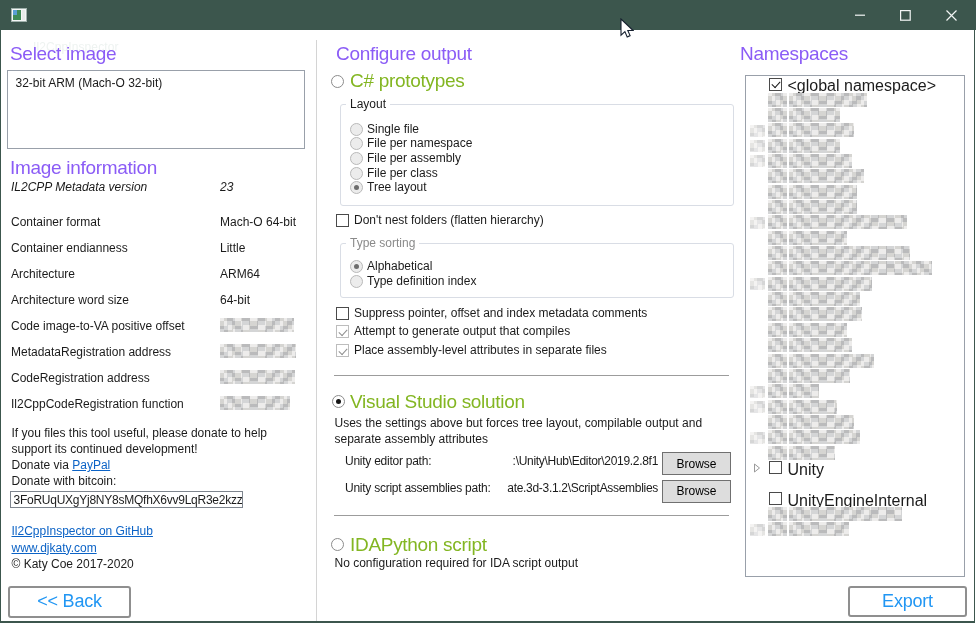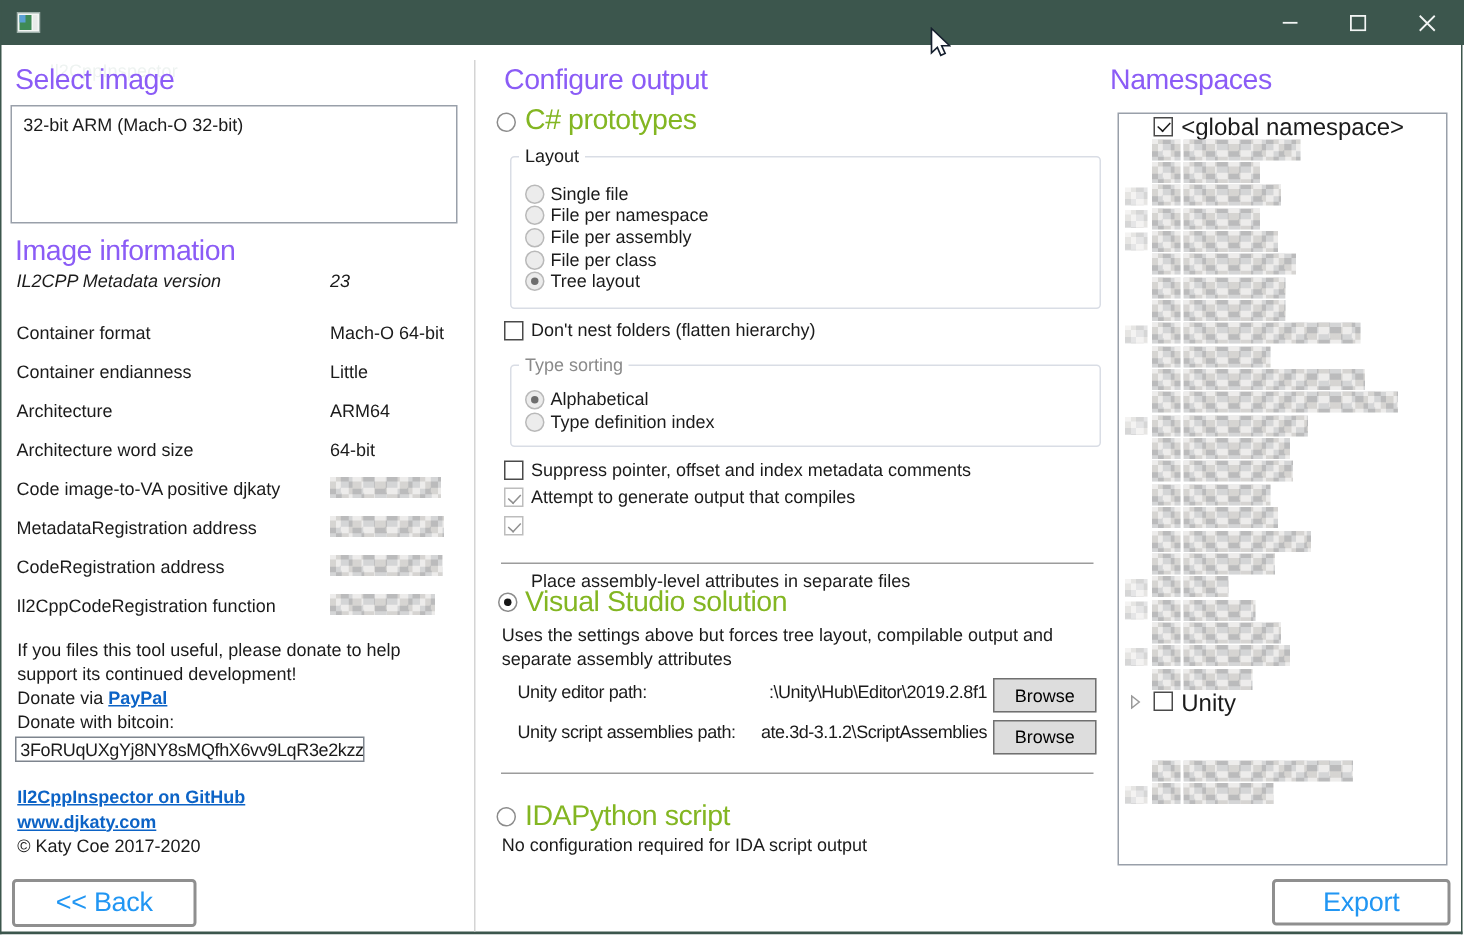--- a/index.html
+++ b/index.html
@@ -26,21 +26,21 @@
   .info-row{position:absolute;left:11px;width:294px;height:16px;font-size:12px;letter-spacing:0;}
   .info-row .k{position:absolute;left:0;top:0;white-space:nowrap;}
   .info-row .v{position:absolute;left:209px;top:0;white-space:nowrap;}
   
   .mosaic{position:absolute;
     background:
       repeating-conic-gradient(rgba(110,106,100,.15) 0% 25%, rgba(255,255,255,.22) 0% 50%) 4px 3px/17px 17px,
       repeating-conic-gradient(#c8c9cb 0% 25%, #e8e7e5 0% 50%) 0 0/15px 15px;}
   .mosaic.light{opacity:.6;}
   
-  .link{color:#0c63c6;text-decoration:underline;cursor:pointer;font-weight:bold;}
+  .link{color:#0c63c6;text-decoration:underline;cursor:pointer;}
   
   .radio{position:absolute;width:13px;height:13px;border-radius:50%;box-sizing:border-box;
          background:#fff;border:1px solid #8c8c8c;}
   .radio.dim{border-color:#b9b9b9;background:#ececec;}
   .radio .dot{position:absolute;left:3px;top:3px;width:5px;height:5px;border-radius:50%;background:#161616;}
   .radio.dim .dot{background:#6d6d6d;}
   .checkbox{position:absolute;width:13px;height:13px;box-sizing:border-box;background:#fff;border:1px solid #4a4a4a;}
   .checkbox.dim{border-color:#bdbdbd;}
   .checkbox .tick{position:absolute;left:2px;top:2.5px;width:7px;height:4px;border-left:1.6px solid #1a1a1a;
          border-bottom:1.6px solid #1a1a1a;transform:rotate(-47deg);}
@@ -123,21 +123,21 @@
     </div>
     <div class="info-row abs" style="top: 266.5px;">
       <span class="k">Architecture</span>
       <span class="v">ARM64</span>
     </div>
     <div class="info-row abs" style="top: 292.5px;">
       <span class="k">Architecture word size</span>
       <span class="v">64-bit</span>
     </div>
     <div class="info-row abs" style="top: 318.5px;">
-      <span class="k">Code image-to-VA positive djkaty</span>
+      <span class="k">Code image-to-VA positive offset</span>
       <div class="mosaic" style="left: 208.5px; top: -1px; width: 74px; height: 14.5px;"></div>
     </div>
     <div class="info-row abs" style="top: 344.5px;">
       <span class="k">MetadataRegistration address</span>
       <div class="mosaic" style="left: 208.5px; top: -1px; width: 76px; height: 14.5px;"></div>
     </div>
     <div class="info-row abs" style="top: 370.5px;">
       <span class="k">CodeRegistration address</span>
       <div class="mosaic" style="left: 208.5px; top: -1px; width: 75px; height: 14.5px;"></div>
     </div>
@@ -178,21 +178,21 @@
 <div id="output-checkboxes">
     <div class="checkbox" style="left: 335.5px; top: 306.5px;"></div>
     <div class="opt-label" style="left: 354px; top: 305.5px;">Suppress pointer, offset and index metadata comments</div>
     <div class="checkbox dim" style="left: 335.5px; top: 325.4px;">
       <div class="tick"></div>
     </div>
     <div class="opt-label" style="left: 354px; top: 324.4px;">Attempt to generate output that compiles</div>
     <div class="checkbox dim" style="left: 335.5px; top: 344.3px;">
       <div class="tick"></div>
     </div>
-    <div class="opt-label" style="left: 354px; top: 343.3px; margin-top: 37px;">Place assembly-level attributes in separate files</div>
+    <div class="opt-label" style="left: 354px; top: 343.3px;">Place assembly-level attributes in separate files</div>
   </div>
 
 <div class="hsep" style="left:334px;top:375px;width:395px;"></div>
 
 <div class="radio" style="left:332px;top:395px;" id="vs-radio">
     <div class="dot"></div>
   </div>
 <div class="abs green-title" style="left:350px;top:391px;">Visual Studio solution</div>
 <div class="abs body-text" style="left:334.5px;top:416px;">Uses the settings above but forces tree layout, compilable output and</div>
 <div class="abs body-text" style="left:334.5px;top:431.5px;">separate assembly attributes</div>
@@ -323,20 +323,24 @@
       <div class="mosaic" style="left: 21px; top: 0.5px; width: 19px; height: 14px;"></div>
       <div class="mosaic" style="left: 42.5px; top: 0.5px; width: 46px; height: 14px;"></div>
     </div>
     <div class="ns-row" style="top: 384.45px;">
       <svg class="expander" width="8" height="10">
         <path d="M1.5,1 L6.5,5 L1.5,9 Z" fill="#fdfdfd" stroke="#9a9a9a" stroke-width="1"></path>
       </svg>
       <div class="checkbox"></div>
       <div class="ns-label">Unity</div>
     </div>
+    <div class="ns-row" style="top: 415.15px;">
+      <div class="checkbox"></div>
+      <div class="ns-label">UnityEngineInternal</div>
+    </div>
     <div class="ns-row" style="top: 430.5px;">
       <div class="mosaic" style="left: 21px; top: 0.5px; width: 19px; height: 14px;"></div>
       <div class="mosaic" style="left: 42.5px; top: 0.5px; width: 113px; height: 14px;"></div>
     </div>
     <div class="ns-row" style="top: 445.85px;">
       <div class="mosaic light" style="left: 3px; top: 2px; width: 15px; height: 12px;"></div>
       <div class="mosaic" style="left: 21px; top: 0.5px; width: 19px; height: 14px;"></div>
       <div class="mosaic" style="left: 42.5px; top: 0.5px; width: 60px; height: 14px;"></div>
     </div>
   </div>

